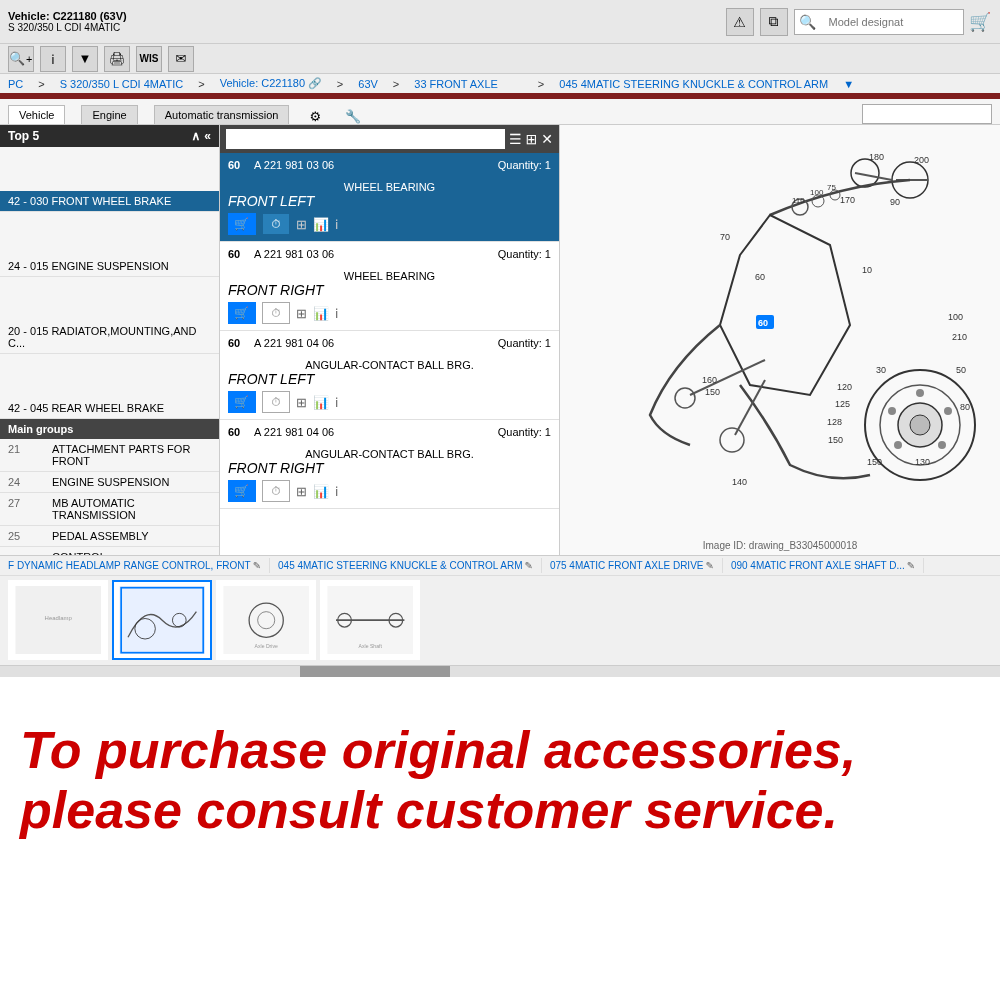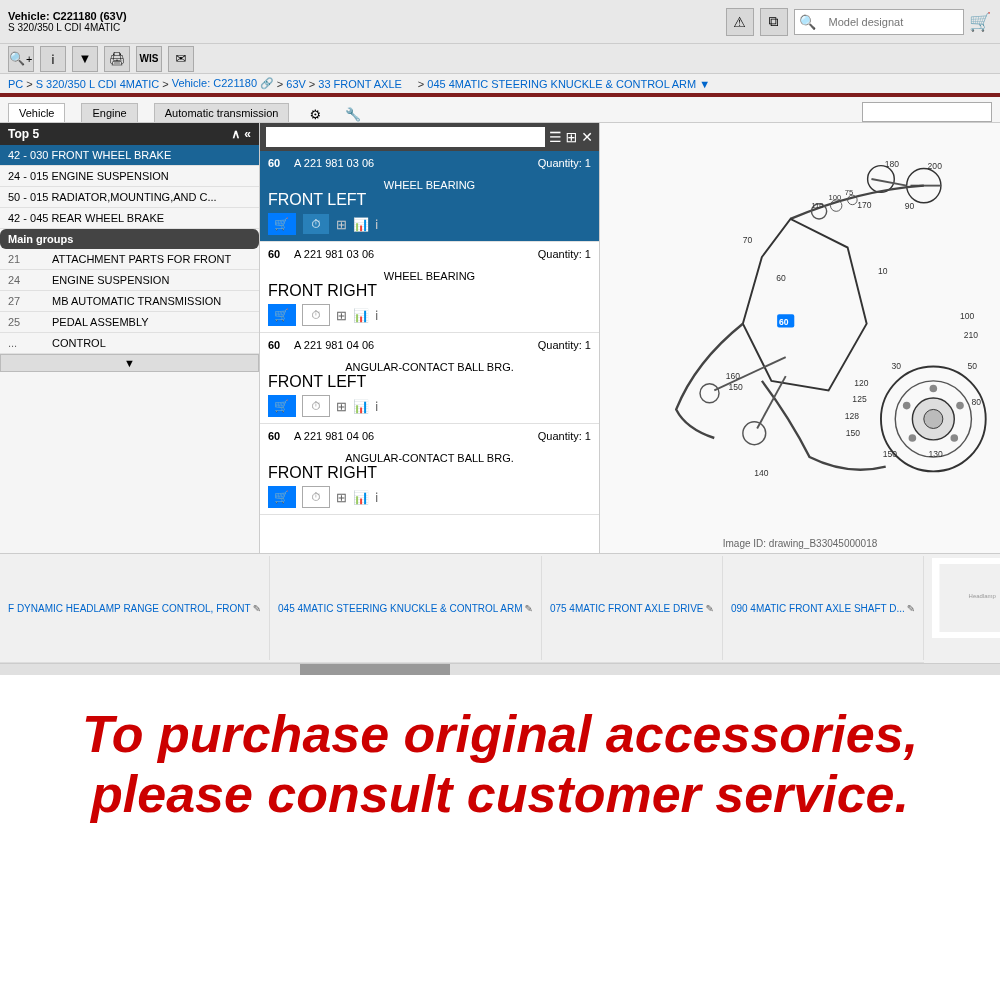--- a/index.html
+++ b/index.html
@@ -14,88 +14,88 @@
     .topbar-icon-btn { width: 28px; height: 28px; display: flex; align-items: center; justify-content: center; background: #d8d8d8; border: 1px solid #aaa; cursor: pointer; font-size: 14px; }
     .search-box { display: flex; align-items: center; background: #fff; border: 1px solid #aaa; height: 26px; }
     .search-box input { border: none; outline: none; padding: 2px 6px; font-size: 11px; width: 140px; }
     .cart-icon { font-size: 18px; cursor: pointer; }
 
     
     #toolbar2 { background: #e8e8e8; height: 30px; display: flex; align-items: center; padding: 0 8px; gap: 6px; border-bottom: 1px solid #ccc; }
     .toolbar2-icon-btn { width: 26px; height: 26px; display: flex; align-items: center; justify-content: center; background: #d8d8d8; border: 1px solid #aaa; cursor: pointer; font-size: 13px; }
 
     
-    #breadcrumb { background: #f0f0f0; padding: 3px 8px; font-size: 11px; border-bottom: 4px solid #7f1d1d; display: flex; align-items: center; gap: 3px; flex-wrap: wrap; }
+    #breadcrumb { background: #f0f0f0; padding: 3px 8px; font-size: 11px; border-bottom: 6px solid #7f1d1d; display: flex; align-items: center; gap: 15px; flex-wrap: wrap; }
     #breadcrumb span { color: #0066cc; cursor: pointer; }
     #breadcrumb span.sep { color: #333; cursor: default; }
 
     
     #tabs { background: #f5f5f5; height: 26px; display: flex; align-items: flex-end; padding: 0 8px; gap: 16px; border-bottom: 1px solid #ccc; }
     .tab { padding: 3px 10px; background: #ddd; border: 1px solid #bbb; border-bottom: none; cursor: pointer; font-size: 11px; }
     .tab.active { background: #fff; }
     .tab-icon { font-size: 13px; cursor: pointer; padding: 0 4px; }
     .search-right { margin-left: auto; display: flex; align-items: center; }
     .search-right input { border: 1px solid #aaa; outline: none; padding: 1px 4px; font-size: 11px; width: 130px; height: 20px; }
 
     
     #main { display: flex; height: 430px; }
 
     
-    #sidebar { width: 260px; background: #f5f5f5; border-right: 1px solid #ccc; overflow-y: auto; flex-shrink: 0; }
+    #sidebar { width: 220px; background: #f5f5f5; border-right: 1px solid #ccc; overflow-y: auto; flex-shrink: 0; }
     .sidebar-top5-header { background: #2c2c2c; color: #fff; padding: 4px 8px; display: flex; align-items: center; justify-content: space-between; font-size: 12px; font-weight: bold; }
     .sidebar-top5-header .icons { display: flex; gap: 4px; }
-    .sidebar-top5-item { padding: 4px 8px; font-size: 11px; cursor: pointer; border-bottom: 1px solid #e0e0e0; }
+    .sidebar-top5-item { padding: 4px 8px; font-size: 11px; cursor: pointer; border-bottom: 1px solid #e0e0e0; margin-top: 44px; }
     .sidebar-top5-item.selected { background: #1a6496; color: #fff; }
-    .sidebar-section-header { background: #444; color: #fff; padding: 4px 8px; font-size: 11px; font-weight: bold; border-radius: 6px; }
+    .sidebar-section-header { background: #444; color: #fff; padding: 4px 8px; font-size: 11px; font-weight: bold; }
     .sidebar-group-item { padding: 4px 8px; font-size: 11px; cursor: pointer; border-bottom: 1px solid #e0e0e0; display: flex; gap: 24px; }
     .sidebar-group-item .num { color: #666; min-width: 20px; }
     .sidebar-scroll-btn { width: 100%; text-align: center; background: #ddd; border: 1px solid #bbb; cursor: pointer; font-size: 11px; padding: 2px; }
 
     
     #parts-list { width: 340px; background: #fff; flex-shrink: 0; border-right: 1px solid #ccc; display: flex; flex-direction: column; }
     .parts-list-toolbar { background: #444; height: 28px; display: flex; align-items: center; padding: 0 6px; gap: 4px; }
     .parts-list-toolbar input { flex: 1; height: 20px; border: none; outline: none; padding: 0 6px; font-size: 11px; }
     .parts-list-toolbar .tl-icon { color: #fff; font-size: 14px; cursor: pointer; }
     .parts-list-content { flex: 1; overflow-y: auto; }
     .part-item { border-bottom: 1px solid #e0e0e0; padding: 6px 8px; cursor: pointer; }
     .part-item.selected { background: #1a6496; color: #fff; }
     .part-item .row1 { display: flex; justify-content: space-between; align-items: flex-start; }
     .part-item .pos { font-size: 11px; font-weight: bold; min-width: 20px; }
     .part-item .part-num { font-size: 11px; flex: 1; margin-left: 6px; }
     .part-item .qty { font-size: 11px; }
     .part-item .desc1 { font-size: 11px; margin-top: 10px; text-align: center; }
-    .part-item .desc2 { font-size: 16px; }
+    .part-item .desc2 { font-size: 14px; font-style: italic; }
     .part-item .actions { display: flex; gap: 6px; margin-top: 4px; align-items: center; }
     .cart-btn { background: #007bff; color: #fff; border: none; padding: 2px 6px; cursor: pointer; font-size: 12px; width: 28px; height: 22px; display: flex; align-items: center; justify-content: center; }
     .time-btn { background: #fff; border: 1px solid #aaa; padding: 2px 6px; cursor: pointer; font-size: 12px; width: 28px; height: 22px; display: flex; align-items: center; justify-content: center; color: #888; }
     .icon-small { font-size: 13px; cursor: pointer; color: #666; }
     .part-item.selected .icon-small { color: #ccc; }
     .part-item.selected .time-btn { background: #2980b9; border-color: #1a6496; color: #fff; }
 
     
     #diagram { flex: 1; background: #f9f9f9; position: relative; overflow: hidden; }
     .image-id { position: absolute; bottom: 4px; left: 50%; transform: translateX(-50%); font-size: 10px; color: #666; }
 
     
-    #thumbnails-bar { height: 110px; background: #f0f0f0; border-top: 1px solid #ccc; display: flex; flex-direction: row; }
+    #thumbnails-bar { height: 110px; background: #f0f0f0; border-top: 1px solid #ccc; display: flex; flex-direction: column; }
     .thumbnails-labels { display: flex; padding: 2px 0; border-bottom: 1px solid #ddd; font-size: 10px; overflow: hidden; }
     .thumb-label { padding: 2px 8px; color: #0066cc; cursor: pointer; white-space: nowrap; border-right: 1px solid #ddd; display: flex; align-items: center; gap: 2px; }
     .thumb-label .edit-icon { font-size: 10px; color: #666; }
     .thumbnails-row { display: flex; gap: 4px; padding: 4px 8px; flex: 1; overflow-x: auto; }
     .thumb-item { width: 100px; height: 80px; border: 2px solid transparent; cursor: pointer; background: #fff; display: flex; align-items: center; justify-content: center; flex-shrink: 0; }
     .thumb-item.selected { border-color: #007bff; }
     .thumb-item svg { width: 90%; height: 90%; }
 
     
     #scrollbar { height: 12px; background: #e0e0e0; border-top: 1px solid #ccc; }
     .scrollbar-track { height: 100%; background: #e0e0e0; position: relative; }
     .scrollbar-thumb { position: absolute; left: 30%; width: 15%; height: 100%; background: #999; cursor: pointer; }
 
     
-    #promo { background: #fff; padding: 30px 20px; text-align: center; }
+    #promo { background: #fff; padding: 44px 20px; text-align: left; }
     .promo-text { color: #cc0000; font-size: 52px; font-weight: 900; line-height: 1.15; font-style: italic; }
 
     
     .diag-svg { width: 100%; height: 100%; }
   </style>
 </head>
 <body>
 
 <div id="topbar">
   <div class="vehicle-info">
@@ -155,21 +155,21 @@
     <div class="sidebar-top5-header">
       <span>Top 5</span>
       <div class="icons">
         <span>∧</span>
         <span>«</span>
       </div>
     </div>
     <div id="top5-items">
         <div class="sidebar-top5-item selected">42 - 030 FRONT WHEEL BRAKE</div>
         <div class="sidebar-top5-item">24 - 015 ENGINE SUSPENSION</div>
-        <div class="sidebar-top5-item">50 - 015 RADIATOR,MOUNTING,AND C...</div>
+        <div class="sidebar-top5-item">20 - 015 RADIATOR,MOUNTING,AND C...</div>
         <div class="sidebar-top5-item">42 - 045 REAR WHEEL BRAKE</div>
       </div>
     <div class="sidebar-section-header">
       <span>Main groups</span>
     </div>
     <div id="group-items">
         <div class="sidebar-group-item">
           <span class="num">21</span>
           <span>ATTACHMENT PARTS FOR FRONT</span>
         </div>

